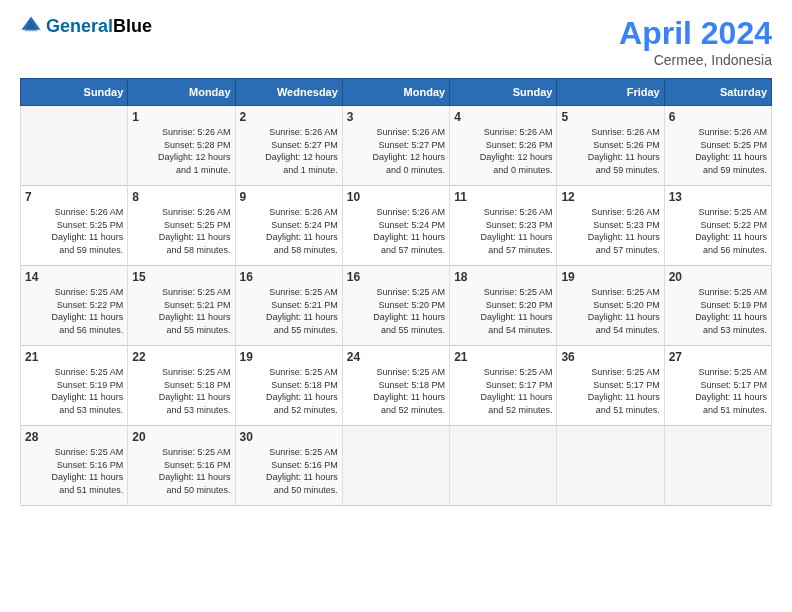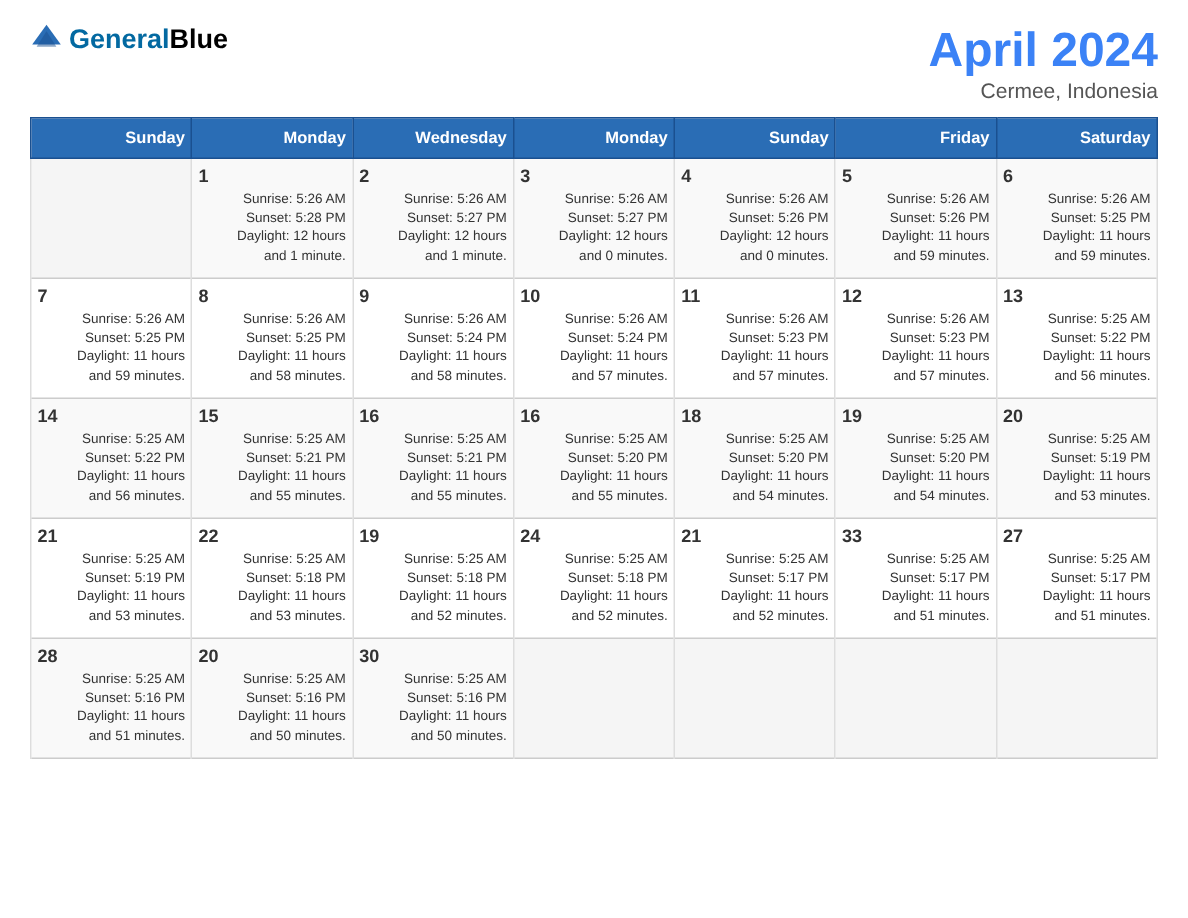--- a/index.html
+++ b/index.html
@@ -311,21 +311,21 @@
 and 52 minutes.</div>
           </td>
           <td>
             <span class="day-number">21</span>
             <div class="day-info" style="white-space: pre-line;">Sunrise: 5:25 AM
 Sunset: 5:17 PM
 Daylight: 11 hours
 and 52 minutes.</div>
           </td>
           <td>
-            <span class="day-number">33</span>
+            <span class="day-number">36</span>
             <div class="day-info" style="white-space: pre-line;">Sunrise: 5:25 AM
 Sunset: 5:17 PM
 Daylight: 11 hours
 and 51 minutes.</div>
           </td>
           <td>
             <span class="day-number">27</span>
             <div class="day-info" style="white-space: pre-line;">Sunrise: 5:25 AM
 Sunset: 5:17 PM
 Daylight: 11 hours

